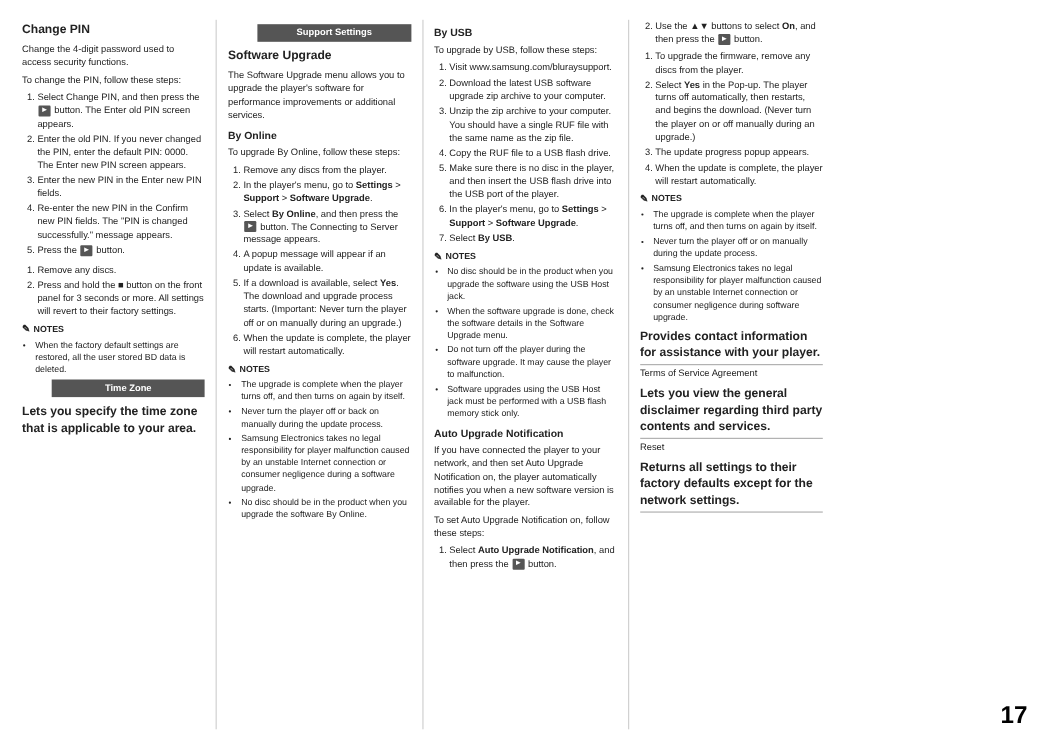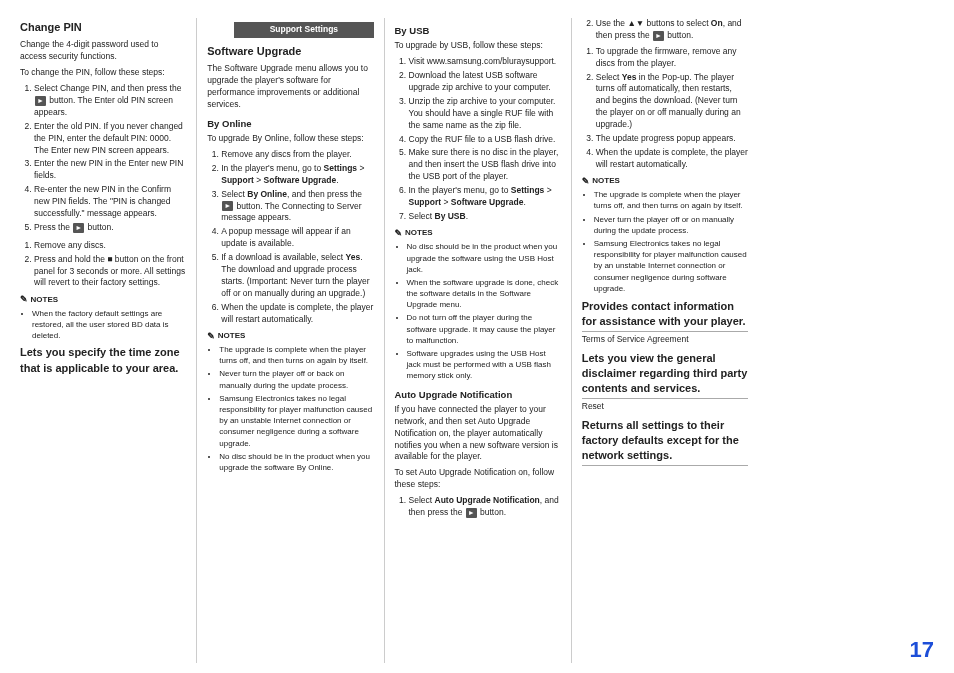--- a/index.html
+++ b/index.html
@@ -105,21 +105,21 @@
       content: "✎";
       font-size: 9px;
     }
     .bold { font-weight: bold; }
     .page-number {
       position: absolute;
       bottom: 10px;
       right: 20px;
       font-size: 22px;
       font-weight: bold;
-      color: #1d4ed8;
+      color: #000000;
     }
     .menu-icon {
       display: inline-block;
       background: #555;
       color: #fff;
       font-size: 7px;
       padding: 0px 2px;
       border-radius: 1px;
       vertical-align: middle;
       margin: 0 1px;
@@ -147,20 +147,21 @@
       <ol>
         <li>Remove any discs.</li>
         <li>Press and hold the ■ button on the front panel for 3 seconds or more. All settings will revert to their factory settings.</li>
       </ol>
 
       <div class="notes-label">NOTES</div>
       <ul>
         <li>When the factory default settings are restored, all the user stored BD data is deleted.</li>
       </ul>
 
+      <div class="section-header-box">Time Zone</div>
       <h2>Lets you specify the time zone that is applicable to your area.</h2>
       <p></p>
     </div>
 
     <div class="col">
       <div class="section-header-box">Support Settings</div>
       <h2>Software Upgrade</h2>
       <p>The Software Upgrade menu allows you to upgrade the player's software for performance improvements or additional services.</p>
 
       <h3>By Online</h3>

